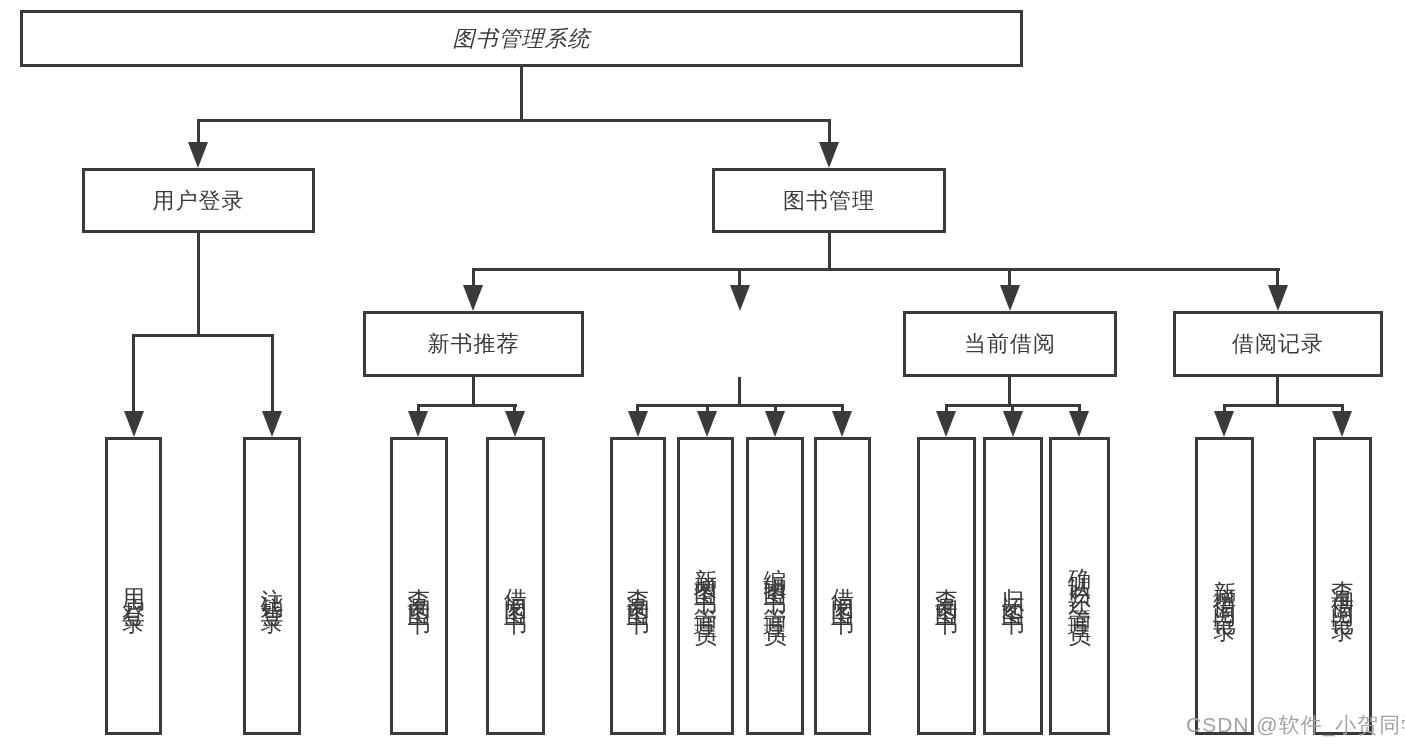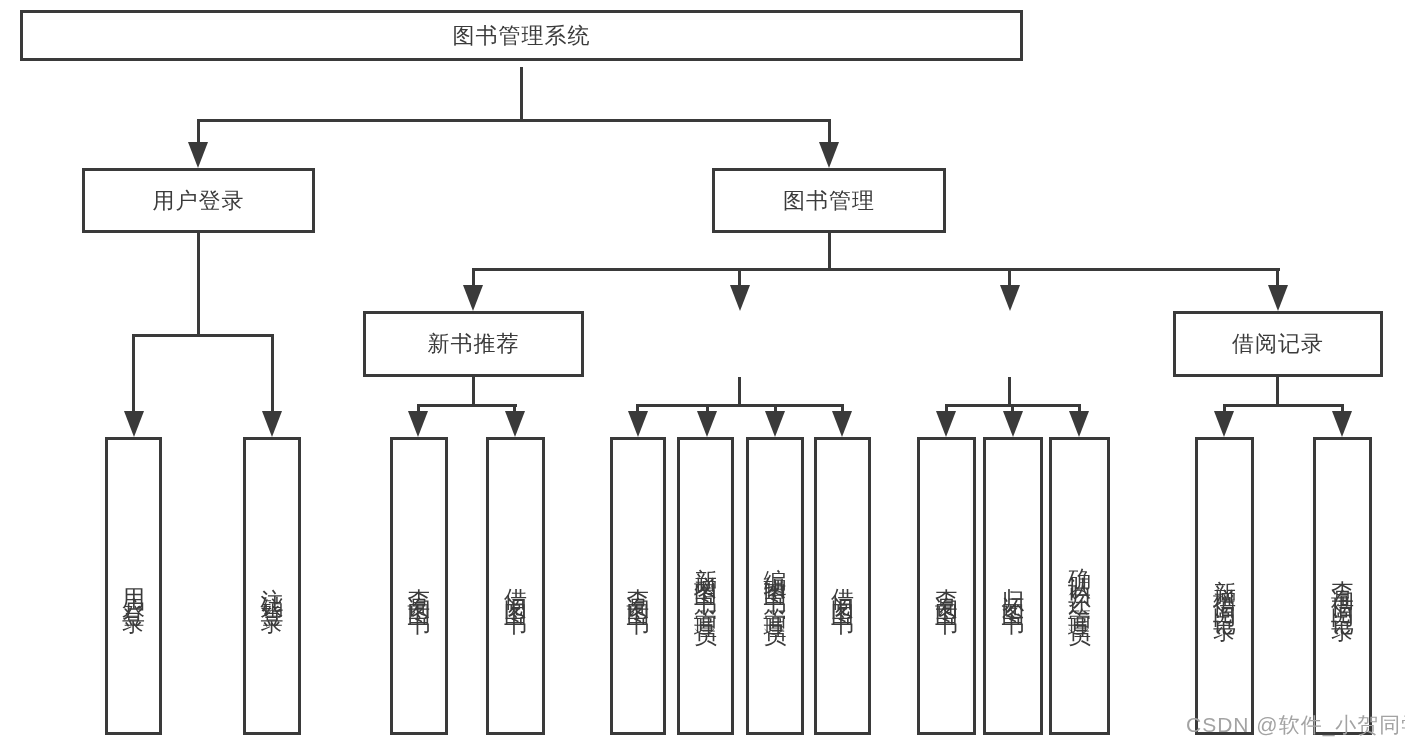--- a/index.html
+++ b/index.html
@@ -36,29 +36,30 @@
   .wm{
     position:absolute;left:1186px;top:711px;font-size:21px;color:var(--wm);
     white-space:nowrap;z-index:6;letter-spacing:1px;
   }
 </style>
 </head>
 <body>
 
 <div class="canvas">
 
-  <div class="hbox" style="left:20px;top:10px;width:1003px;height:51px;">图书管理系统</div>
+  <div class="hbox" style="left:20px;top:10px;width:1003px;height:57px;font-style:italic;">图书管理系统</div>
 
   <div class="hbox" style="left:82px;top:168px;width:233px;height:65px;">用户登录</div>
 
   <div class="hbox" style="left:712px;top:168px;width:234px;height:65px;">图书管理</div>
 
   <div class="hbox" style="left:363px;top:311px;width:221px;height:66px;">新书推荐</div>
 
 
+  <div class="hbox" style="left:903px;top:311px;width:214px;height:66px;">当前借阅</div>
 
   <div class="hbox" style="left:1173px;top:311px;width:210px;height:66px;">借阅记录</div>
 
   <div class="leaf" style="left:105px;width:57px;">
     <span>用户登录</span>
   </div>
   <div class="leaf" style="left:243px;width:58px;">
     <span>注销登录</span>
   </div>
 

